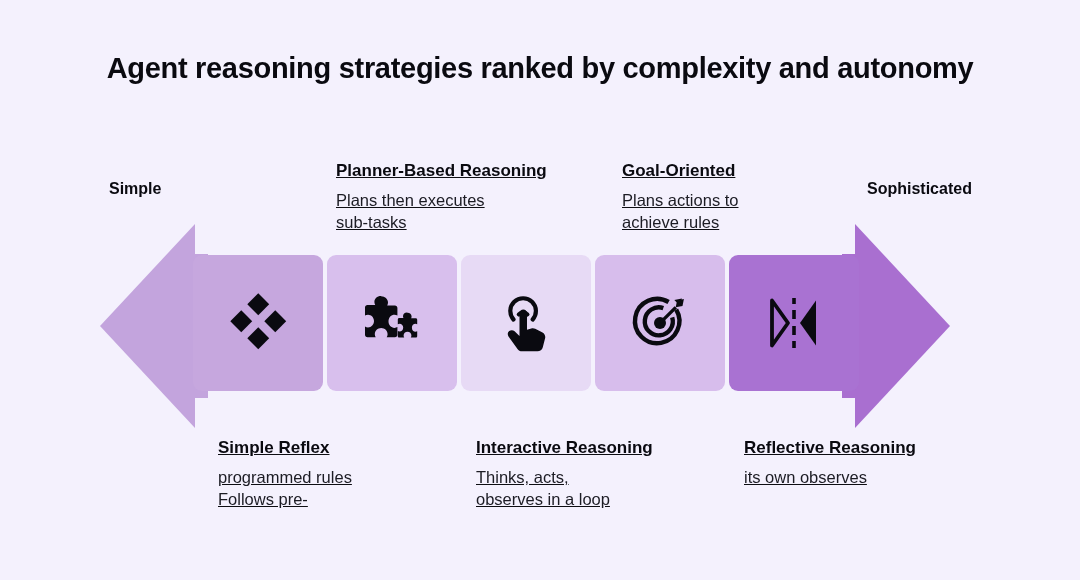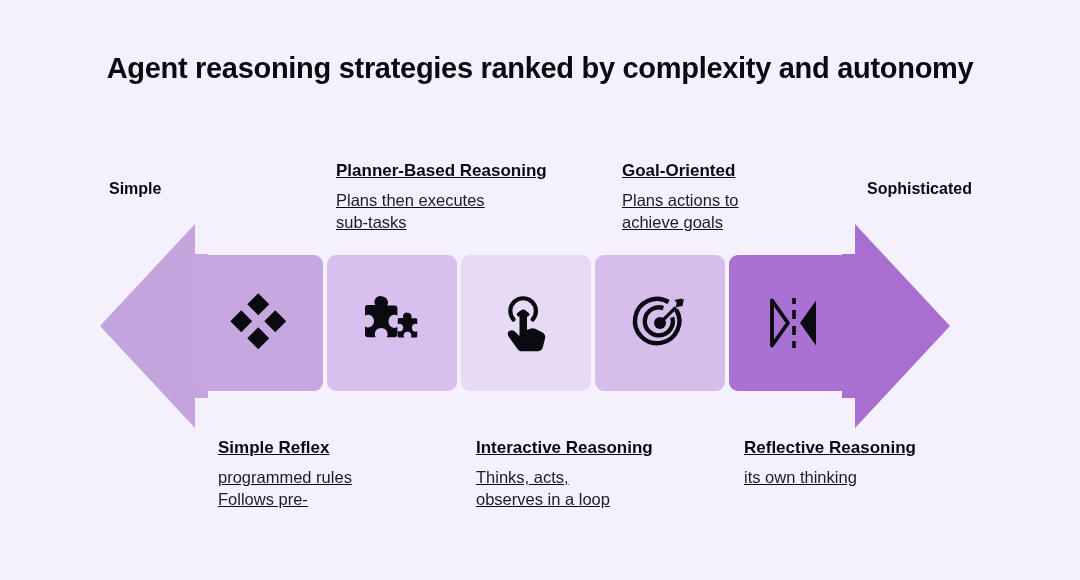--- a/index.html
+++ b/index.html
@@ -167,21 +167,21 @@
   <div class="desc">
     <div>Plans then executes</div>
     <div>sub-tasks</div>
   </div>
 </div>
 
 <div class="callout c-goal">
   <div class="heading">Goal-Oriented</div>
   <div class="desc">
     <div>Plans actions to</div>
-    <div>achieve goals</div>
+    <div>achieve rules</div>
   </div>
 </div>
 
 <div class="callout c-reflex">
   <div class="heading">Simple Reflex</div>
   <div class="desc">
     <div>programmed rules</div>
     <div>Follows pre-</div>
   </div>
 </div>
@@ -190,15 +190,15 @@
   <div class="heading">Interactive Reasoning</div>
   <div class="desc">
     <div>Thinks, acts,</div>
     <div>observes in a loop</div>
   </div>
 </div>
 
 <div class="callout c-reflect">
   <div class="heading">Reflective Reasoning</div>
   <div class="desc">
-    <div>its own thinking</div>
+    <div>its own observes</div>
   </div>
 </div>
 
 </body></html>

